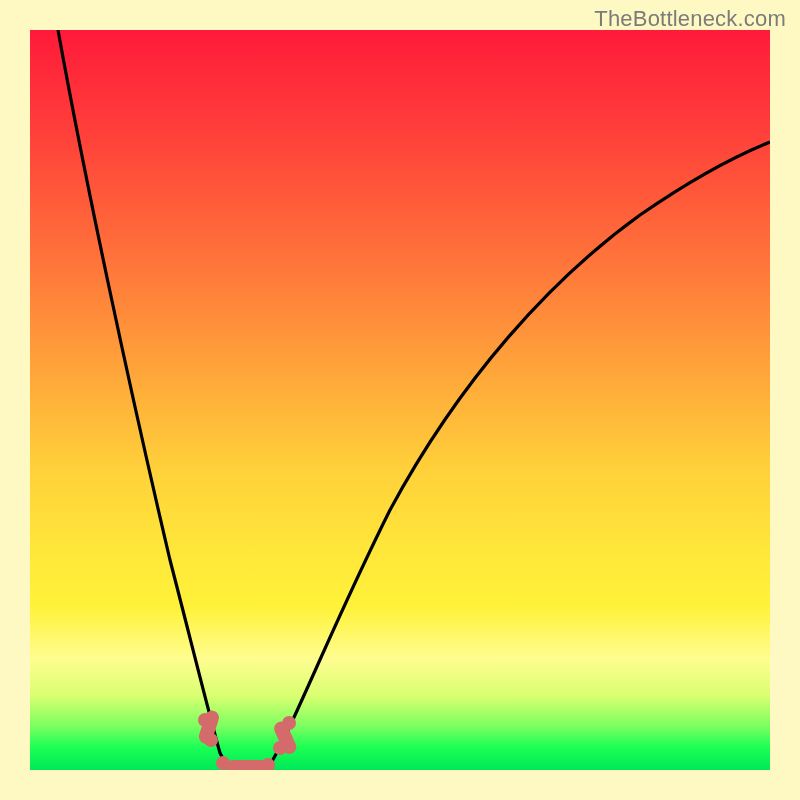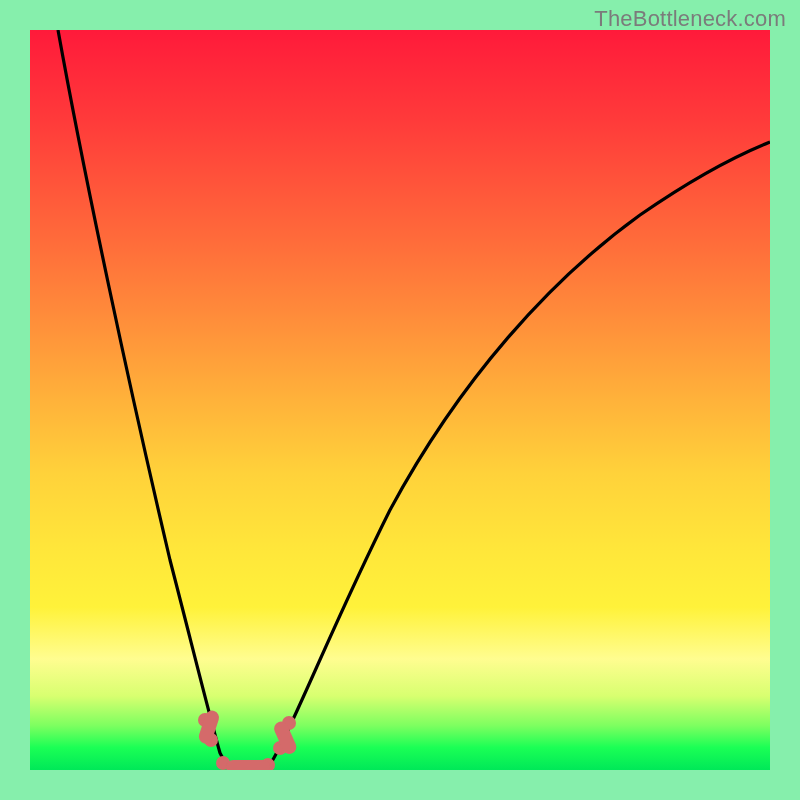--- a/index.html
+++ b/index.html
@@ -9,21 +9,21 @@
     height: 800px;
     overflow: hidden;
     background: #000;
   }
   .frame {
     position: absolute;
     left: 0;
     top: 0;
     width: 800px;
     height: 800px;
-    background: #86efac;
+    background: #fef9c3;
   }
   .plot-area {
     position: absolute;
     left: 30px;
     top: 30px;
     width: 740px;
     height: 740px;
     background: linear-gradient(to bottom,
       #ff1a3a 0%,
       #ff3a3a 12%,

